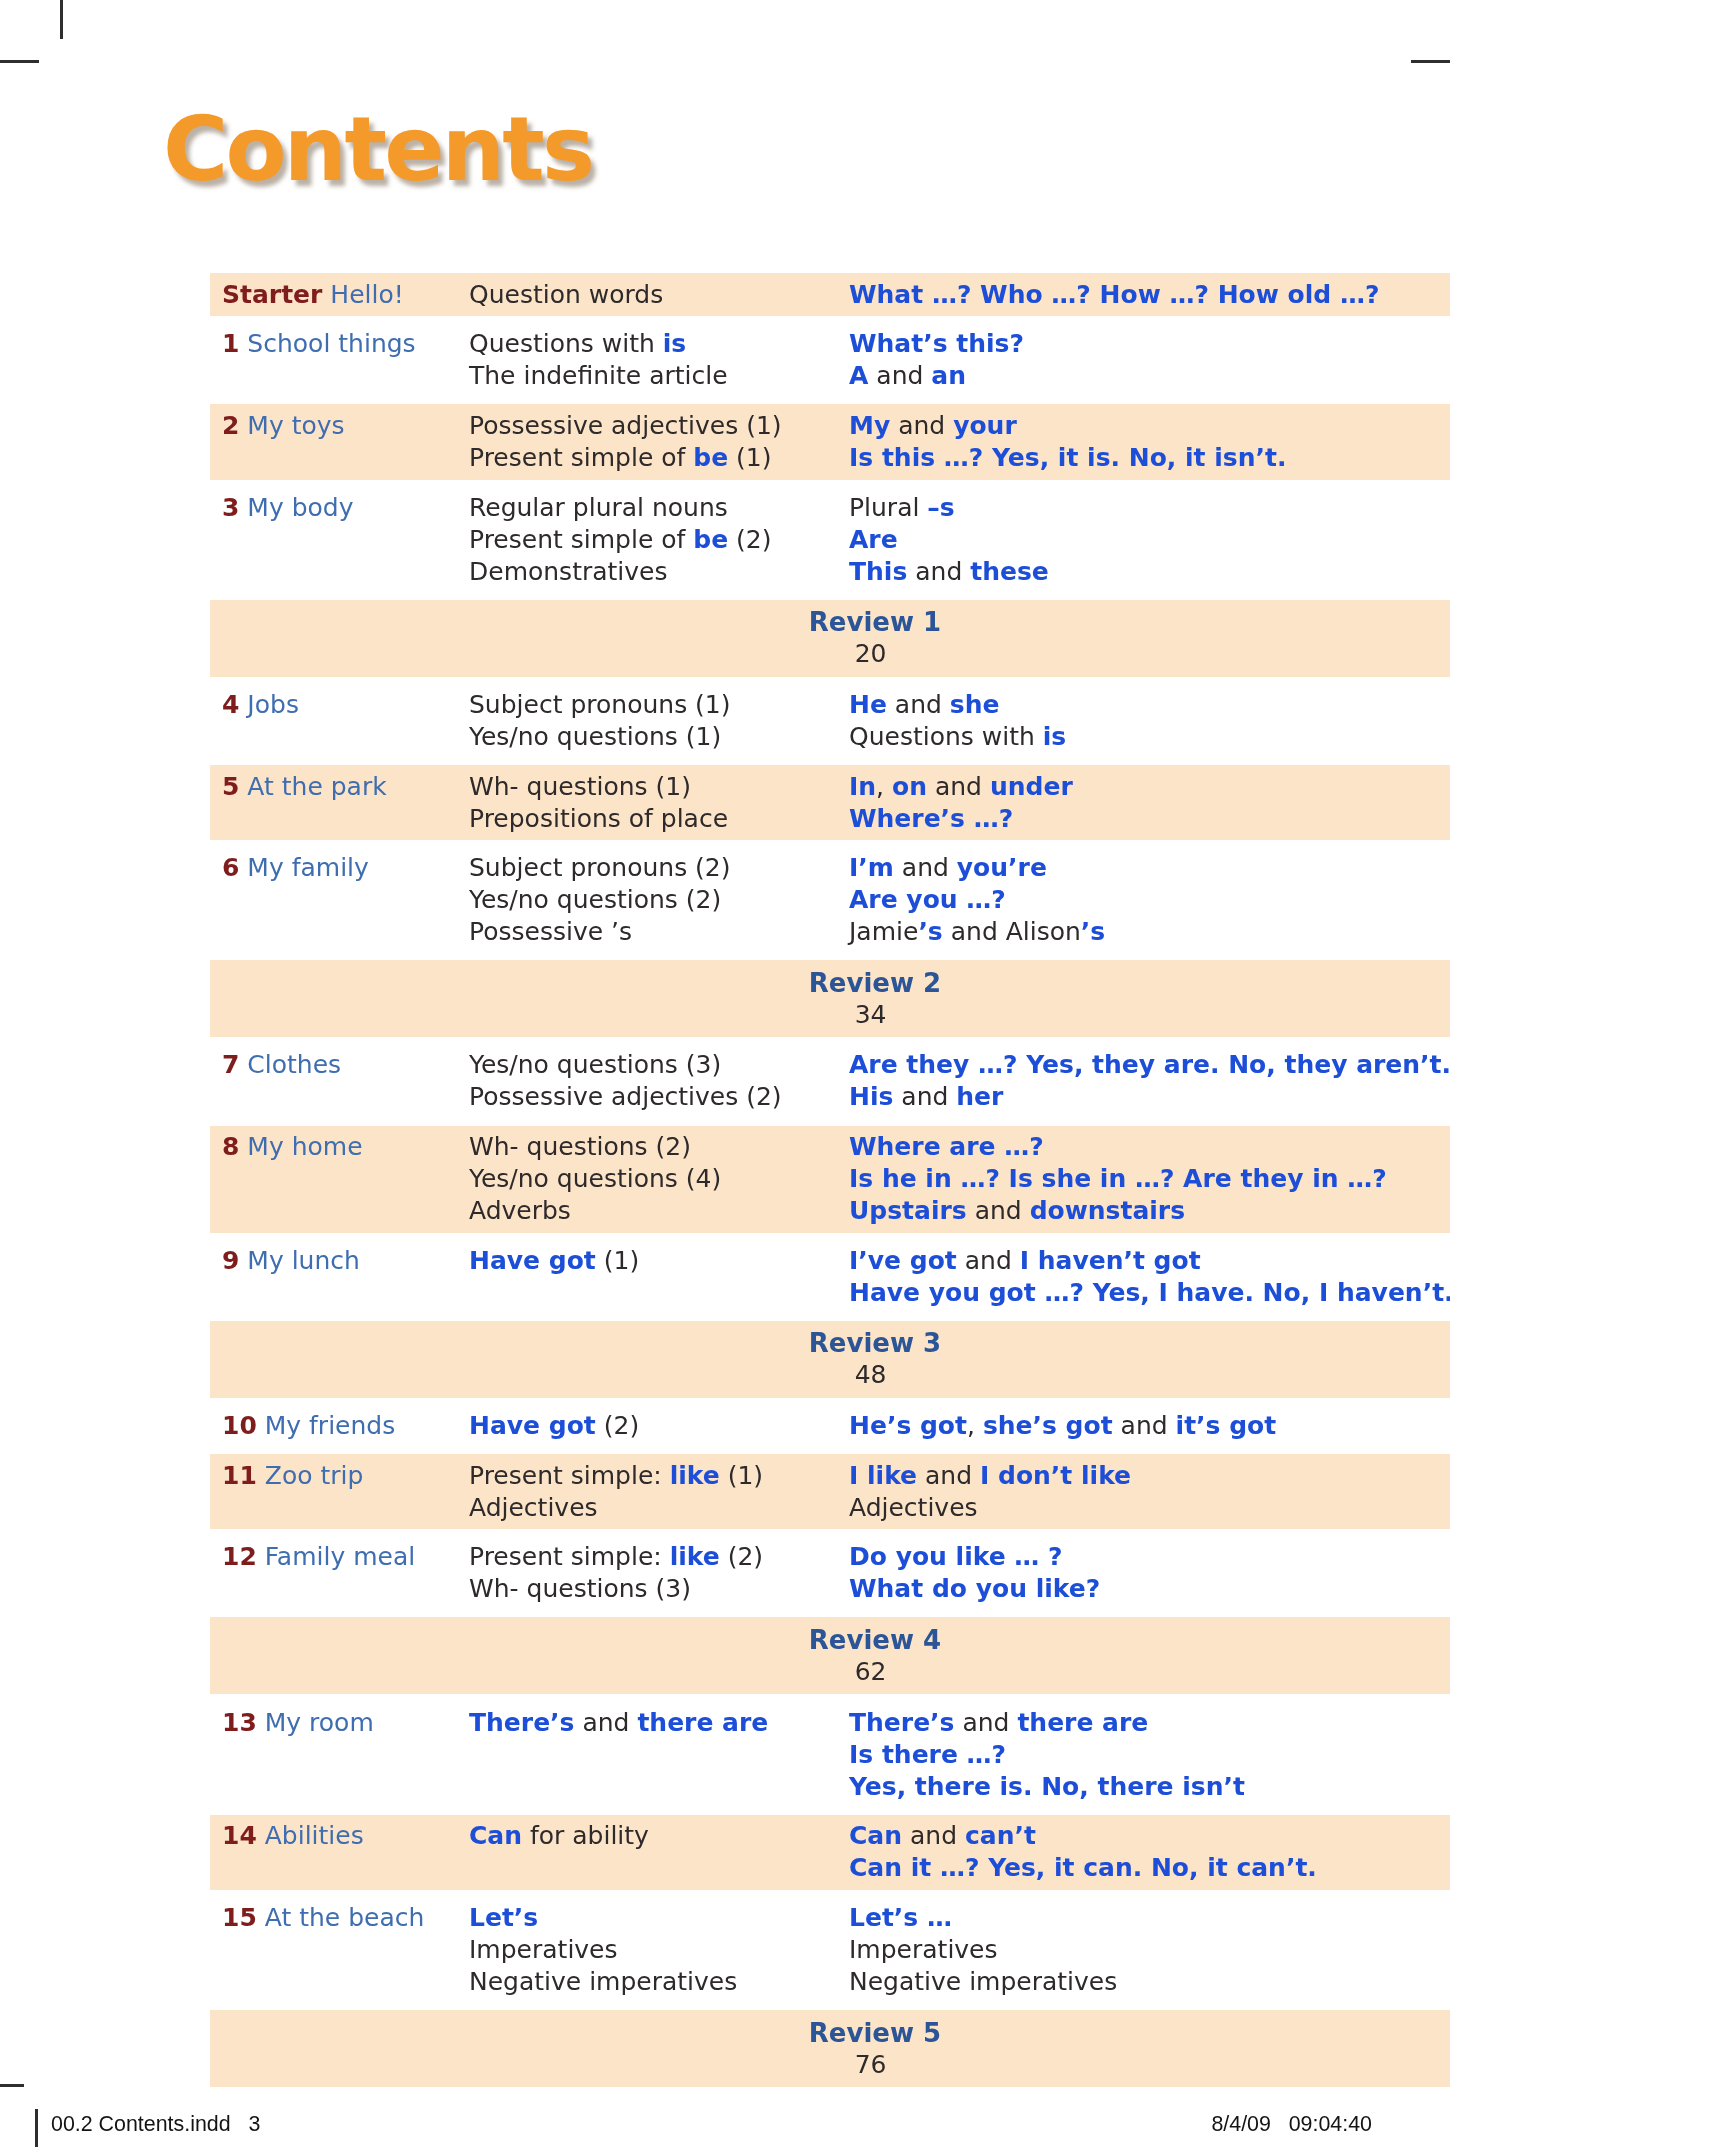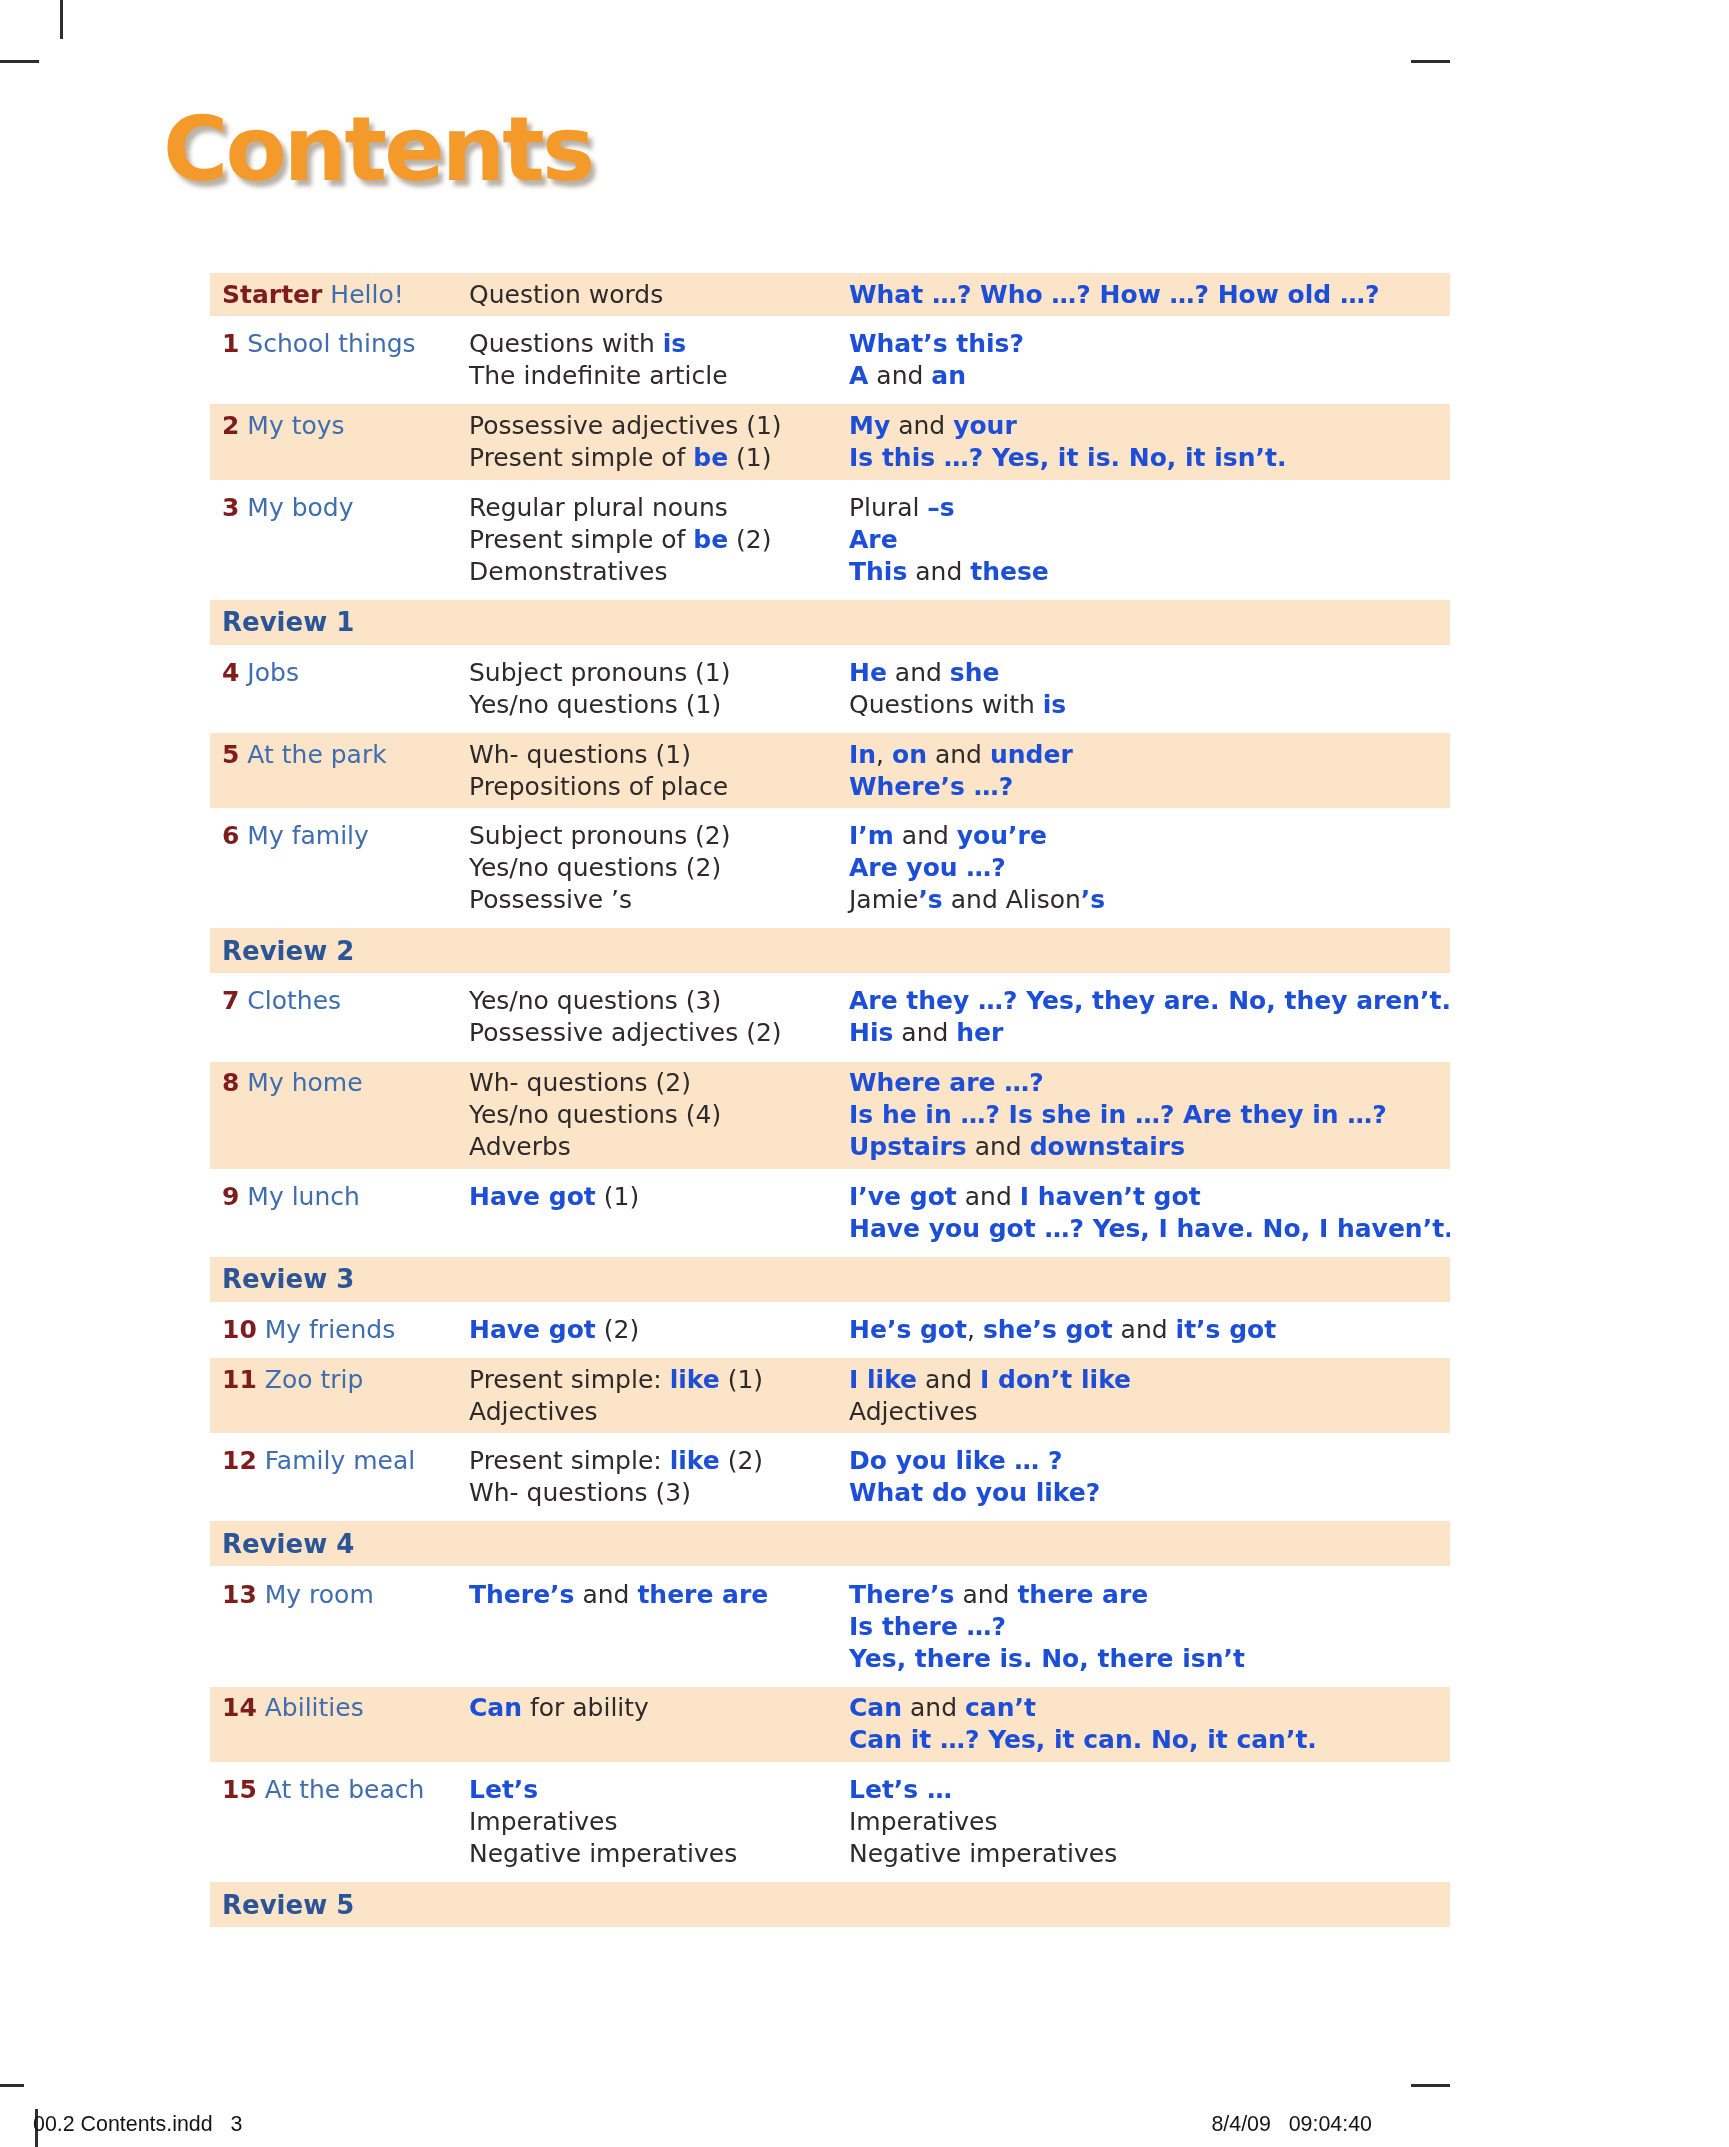--- a/index.html
+++ b/index.html
@@ -28,30 +28,30 @@
   .c1{width:259px;padding-left:12px;box-sizing:border-box;}
   .num{font-weight:bold;color:#7f1d1d;}
   .uname{color:#3E6DB0;}
   .c2{width:380px;}
   .c3{flex:1;min-width:0;}
   .line{white-space:nowrap;}
   .pg{
     width:67px;text-align:right;padding-right:16px;box-sizing:border-box;
     align-self:flex-end;color:#2e2a2b;
   }
-  .row.review{padding:6.5px 0;align-items:center;}
+  .row.review{padding:6.5px 0;align-items:center;flex-direction:column;}
   .row.review .pg,.row.reference .pg{align-self:center;}
   .rlabel{flex:1;padding-left:12px;font-weight:bold;color:#2B5597;font-size:26px;}
   b{font-weight:bold;color:#1d4ed8;}
   
   .footer-left,.footer-right{
     position:absolute;top:2112px;font-size:21.4px;color:#141414;
     font-family:"Liberation Sans",sans-serif;white-space:pre;
   }
-  .footer-left{left:33px;}
+  .footer-left{left:51px;}
   .footer-right{right:78px;}
 </style>
 </head>
 <body>
 
 <div class="sheet">
 
   <div class="crop v" style="left:60px;top:0;"></div>
   <div class="crop h" style="left:0;top:60px;"></div>
   <div class="crop v" style="left:1668px;top:0;"></div>

